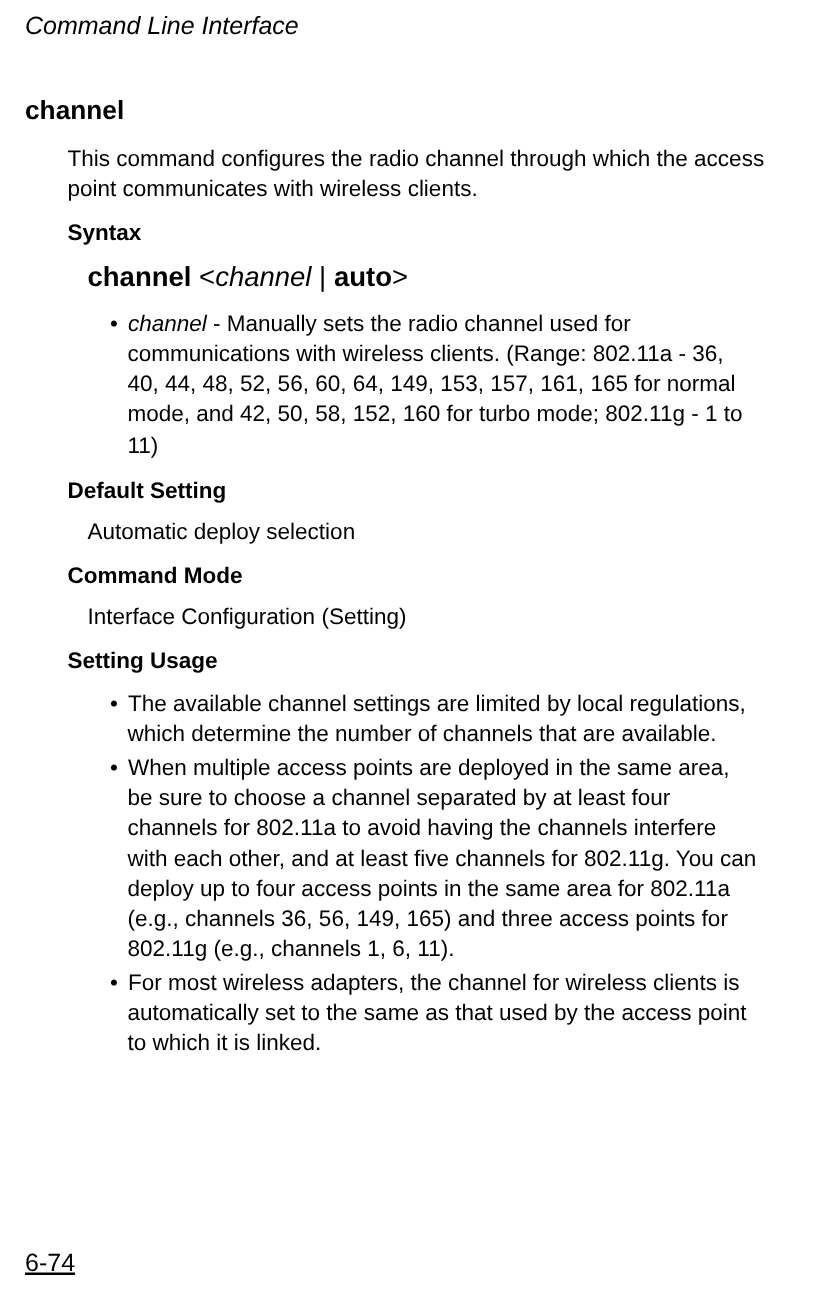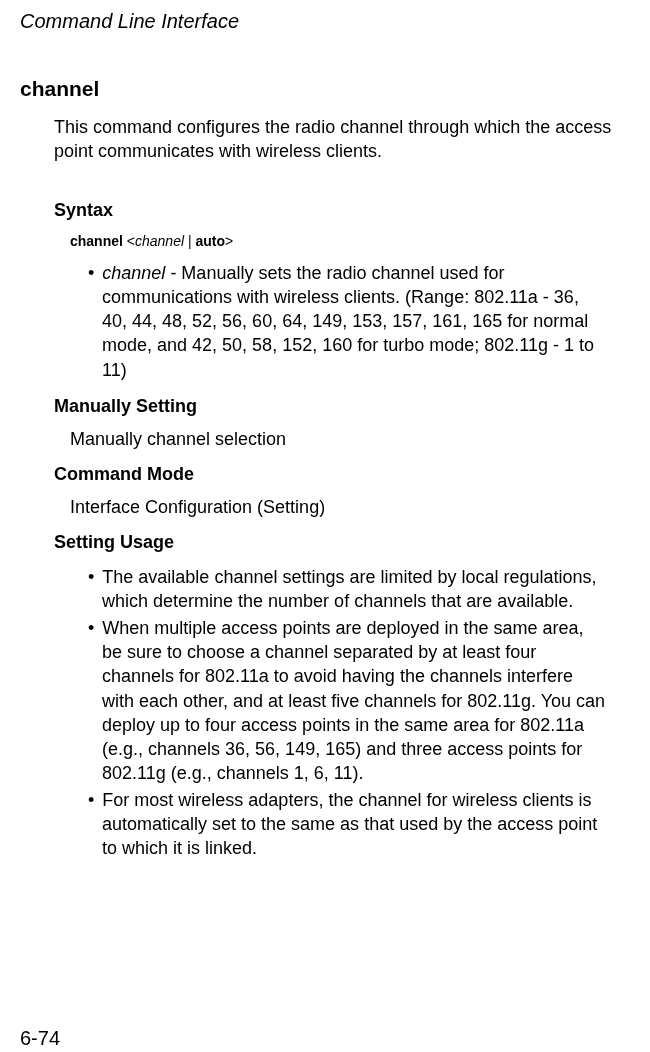--- a/index.html
+++ b/index.html
@@ -27,31 +27,31 @@
   .cmd-title {
     font-weight: bold;
     font-size: 21px;
     margin-left: -10px;
     margin-bottom: 14px;
   }
   .intro {
     font-size: 18px;
     line-height: 1.35;
     margin-left: 24px;
-    margin-bottom: 36px;
+    margin-bottom: 12px;
   }
   .section-head {
     font-weight: bold;
     font-size: 18px;
     margin-left: 24px;
     margin-bottom: 12px;
     margin-top: 8px;
   }
   .syntax-line {
-    font-size: 14px;
+    font-size: 22px;
     margin-left: 40px;
     margin-bottom: 12px;
   }
   .italic { font-style: italic; }
   .bold { font-weight: bold; }
   ul.bullets {
     list-style: none;
     padding: 0;
     margin: 0 12px 14px 58px;
   }
@@ -67,22 +67,23 @@
     padding-right: 8px;
   }
   .sub-text {
     font-size: 18px;
     margin-left: 40px;
     margin-bottom: 14px;
   }
   .page-num {
     position: absolute;
     left: 20px;
-    bottom: 2px;
+    bottom: 29px;
     font-size: 20px;
+    text-decoration: underline;
   }
 </style>
 </head>
 <body>
 
 <div class="page">
 
   <div class="header">Command Line Interface</div>
 
   <div class="cmd-title">channel</div>
@@ -92,22 +93,22 @@
   <div class="section-head">Syntax</div>
 
   <div class="syntax-line">
     <span class="bold">channel</span><span> &lt;</span><span class="italic">channel</span><span> | </span><span class="bold">auto</span><span>&gt;</span>
   </div>
 
   <ul class="bullets">
     <li><span class="italic">channel</span><span> - Manually sets the radio channel used for communications with wireless clients. (Range: 802.11a -  36, 40, 44, 48, 52, 56, 60, 64, 149, 153, 157, 161, 165 for normal mode, and 42, 50, 58, 152, 160 for turbo mode; 802.11g - 1 to 11)</span></li>
   </ul>
 
-  <div class="section-head">Manually Setting</div>
-  <div class="sub-text">Manually channel selection</div>
+  <div class="section-head">Default Setting</div>
+  <div class="sub-text">Automatic deploy selection</div>
 
   <div class="section-head">Command Mode</div>
   <div class="sub-text">Interface Configuration (Setting)</div>
 
   <div class="section-head">Setting Usage</div>
 
   <ul class="bullets">
     <li><span>The available channel settings are limited by local regulations, which determine the number of channels that are available.</span></li>
     <li><span>When multiple access points are deployed in the same area, be sure to choose a channel separated by at least four channels for 802.11a to avoid having the channels interfere with each other, and at least five channels for 802.11g. You can deploy up to four access points in the same area for 802.11a (e.g., channels 36, 56, 149, 165) and three access points for 802.11g (e.g., channels 1, 6, 11).</span></li>
     <li><span>For most wireless adapters, the channel for wireless clients is automatically set to the same as that used by the access point to which it is linked.</span></li>

